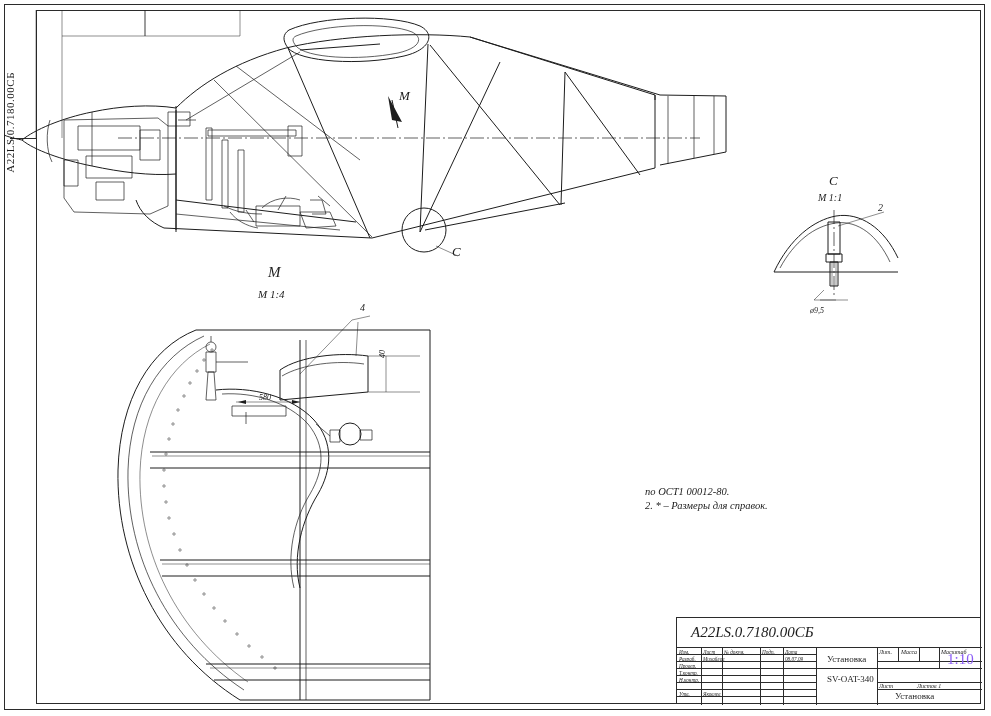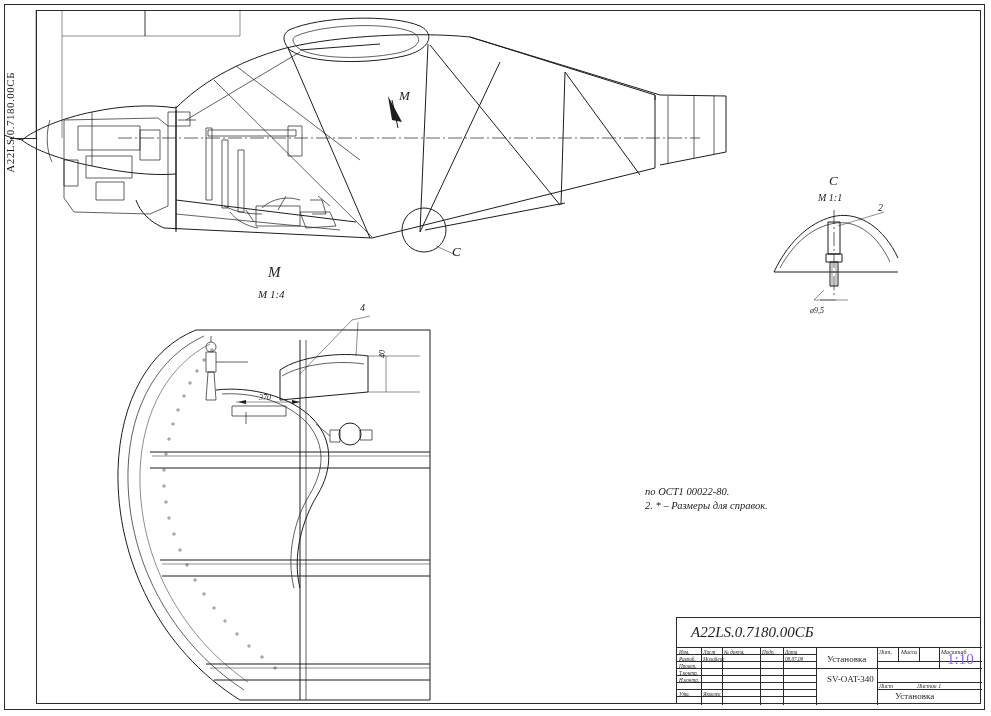--- a/index.html
+++ b/index.html
@@ -212,25 +212,25 @@
   <div class="lbl" style="left:268px;top:264px;font-size:15px;">М</div>
   <div class="lbl" style="left:258px;top:288px;font-size:11px;">М 1:4</div>
   <div class="lbl" style="left:399px;top:88px;font-size:13px;">М</div>
 
   <div class="lbl" style="left:829px;top:173px;font-size:13px;">С</div>
   <div class="lbl" style="left:818px;top:192px;font-size:10px;">М 1:1</div>
   <div class="lbl" style="left:452px;top:244px;font-size:13px;">С</div>
   <div class="lbl" style="left:878px;top:202px;font-size:10px;">2</div>
   <div class="lbl" style="left:360px;top:302px;font-size:10px;">4</div>
   <div class="lbl" style="left:810px;top:306px;font-size:8px;">ø9,5</div>
-  <div class="lbl" style="left:259px;top:393px;font-size:8px;">370</div>
+  <div class="lbl" style="left:259px;top:393px;font-size:8px;">580</div>
   <div class="lbl" style="left:378px;top:358px;font-size:8px;transform:rotate(-90deg);transform-origin:left top;">40</div>
 
   <div class="notes">
-    <div>   по ОСТ1 00022-80.</div>
+    <div>   по ОСТ1 00012-80.</div>
     <div>2. * – Размеры для справок.</div>
   </div>
 
   <div class="tb">
 
     <div class="hline" style="left:0;top:29px;width:305px;"></div>
     <div class="hline" style="left:0;top:36px;width:139px;"></div>
     <div class="hline" style="left:0;top:43px;width:139px;"></div>
     <div class="hline" style="left:0;top:50px;width:139px;"></div>
     <div class="hline" style="left:0;top:57px;width:139px;"></div>

